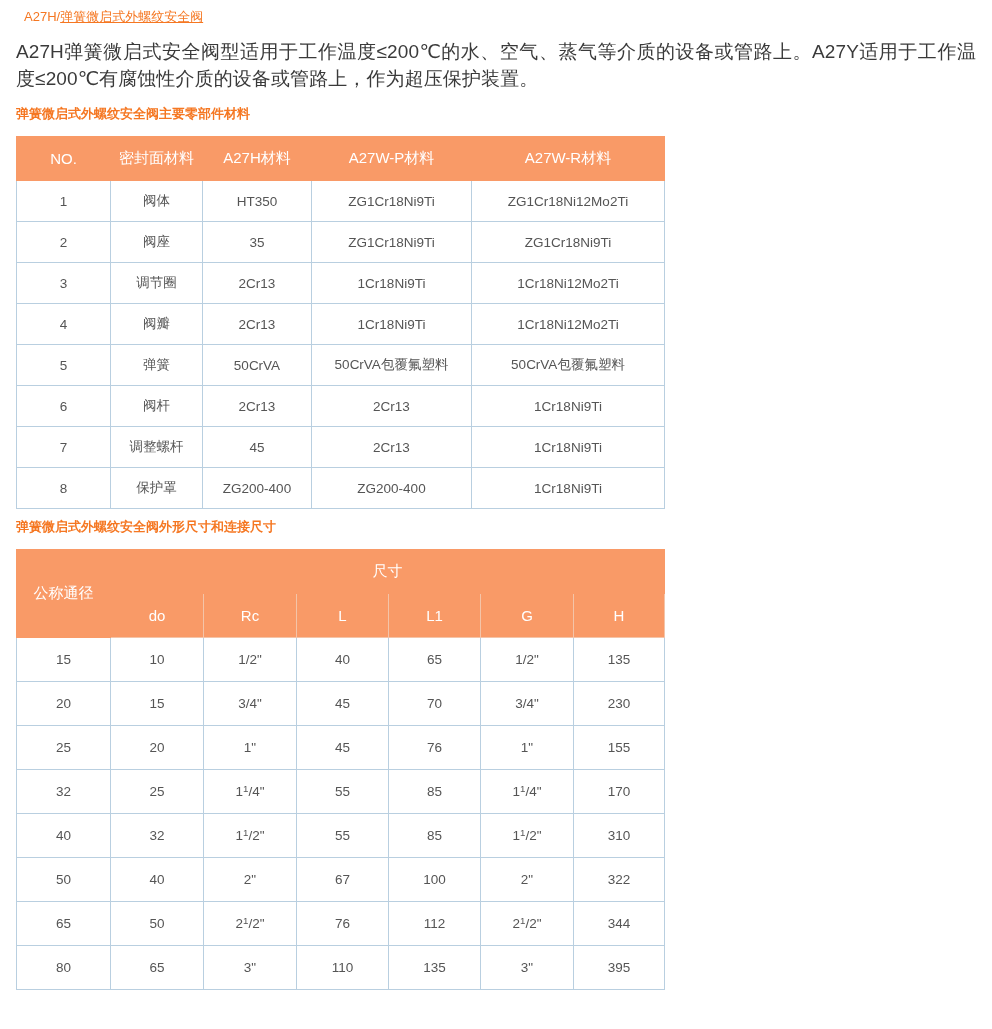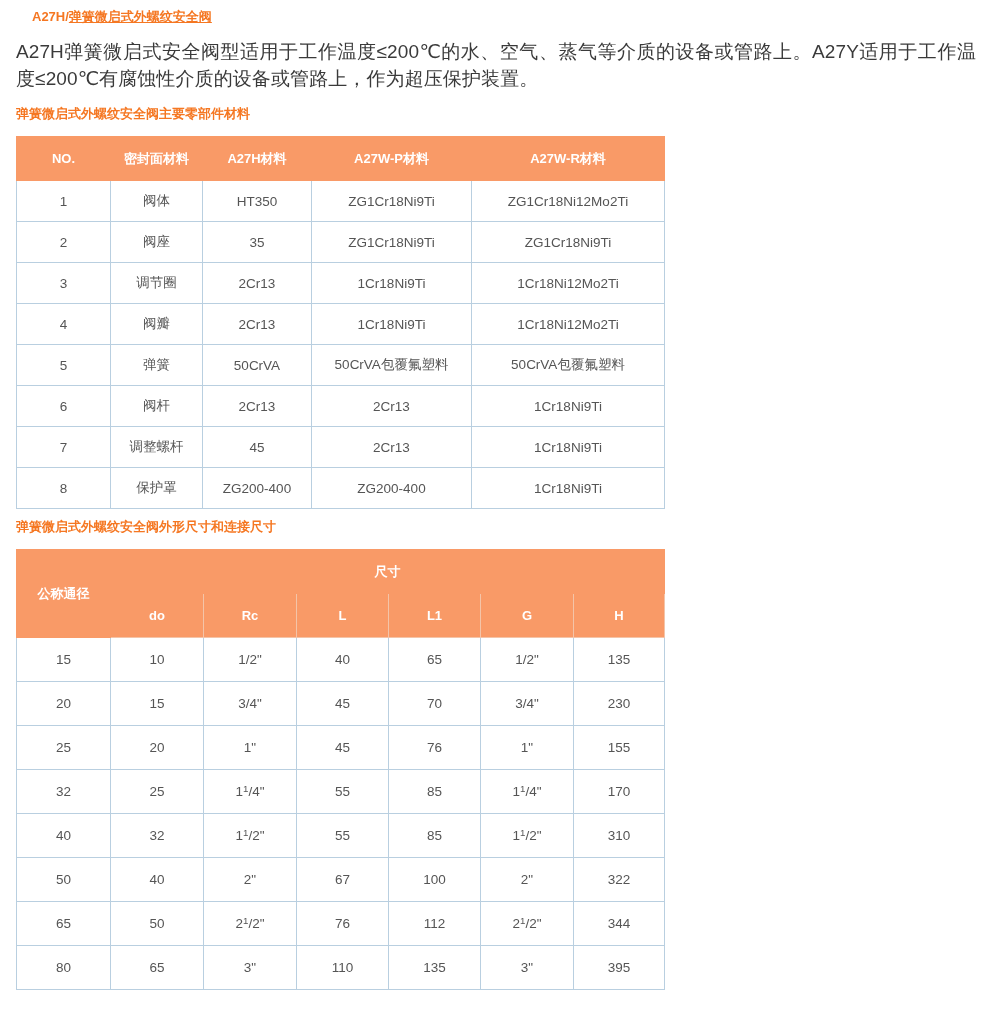--- a/index.html
+++ b/index.html
@@ -16,23 +16,23 @@
     color: #555555;
     overflow: hidden;
   }
   .page {
     padding: 0 16px;
   }
 
   
   .doc-title {
     font-size: 13px;
-    font-weight: bold;
+    font-weight: normal;
     color: #F57722;
-    margin: 8px 0 0 16px;
+    margin: 8px 0 0 8px;
     line-height: 18px;
     letter-spacing: 0;
   }
   .doc-title .link {
     text-decoration: underline;
     color: #F57722;
   }
   .intro {
     font-size: 19px;
     line-height: 27px;
@@ -66,22 +66,22 @@
     vertical-align: middle;
     font-weight: normal;
     font-size: 13.5px;
     color: #555555;
     height: 41px;
     padding: 2px 4px;
   }
   table.grid thead th {
     background: #F99A67;
     color: #ffffff;
-    font-weight: bold;
-    font-size: 13px;
+    font-weight: normal;
+    font-size: 15px;
     height: 44px;
     border-color: #F99A67;
   }
   table.grid thead th.sub {
     border-color: #f4c4a8;
   }
   table.grid tbody td {
     background: #ffffff;
   }
   .frac {

